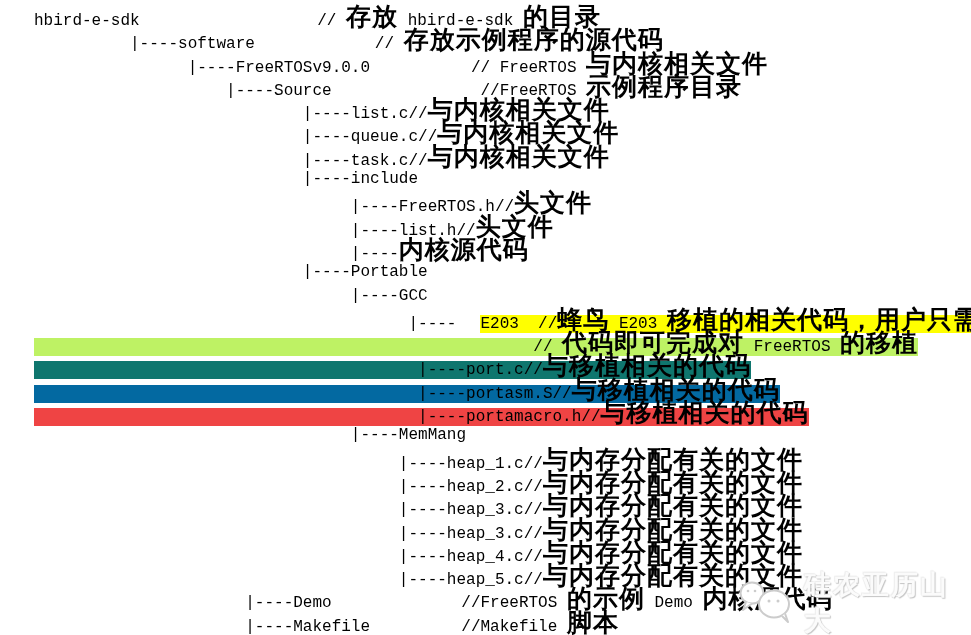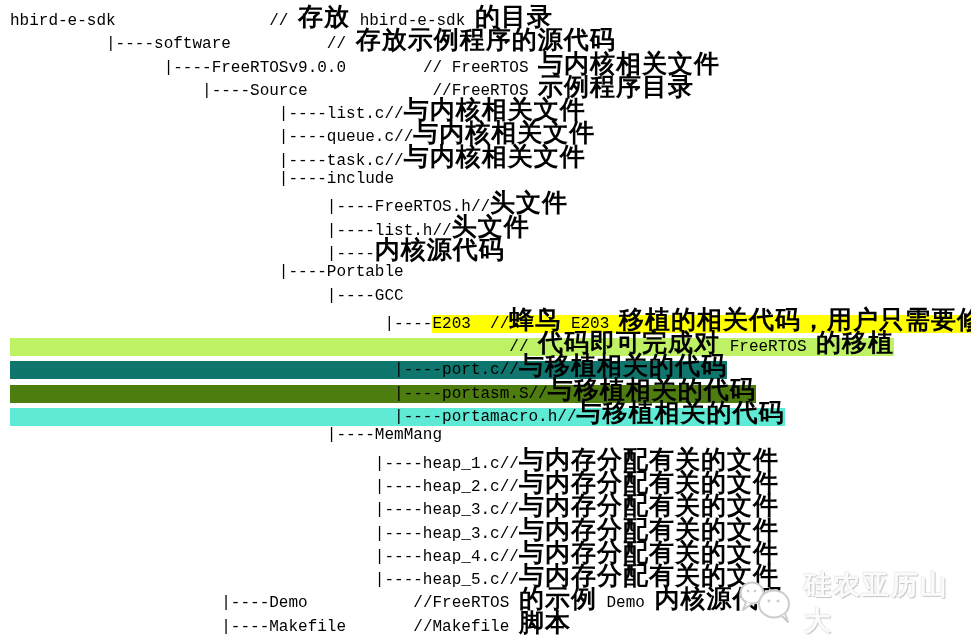--- a/index.html
+++ b/index.html
@@ -11,21 +11,21 @@
     font-family: "Liberation Mono", "DejaVu Sans Mono", monospace;
   }
   .tree {
     position: absolute;
     left: 10px; top: 5px;
     font-size: 16px;
     line-height: 23.3px;
     color: #000000;
   }
   .line { white-space: pre; height: 23.3px; }
-  .seg { white-space: pre; }
+  .seg { white-space: pre; margin-left: 24px; }
   .hl { }
   .cjk {
     font-family: "DejaVu Sans", "Liberation Sans", sans-serif;
     font-weight: bold;
     font-size: 25px;
     letter-spacing: 1px;
   }
   .watermark {
     position: absolute;
     left: 738px; top: 567px;
@@ -56,22 +56,22 @@
     <div class="line"><span class="seg">                            |----task.c//<span class="cjk">与内核相关文件</span></span></div>
     <div class="line"><span class="seg">                            |----include</span></div>
     <div class="line"><span class="seg">                                 |----FreeRTOS.h//<span class="cjk">头文件</span></span></div>
     <div class="line"><span class="seg">                                 |----list.h//<span class="cjk">头文件</span></span></div>
     <div class="line"><span class="seg">                                 |----<span class="cjk">内核源代码</span></span></div>
     <div class="line"><span class="seg">                            |----Portable</span></div>
     <div class="line"><span class="seg">                                 |----GCC</span></div>
     <div class="line"><span class="seg">                                       |----</span><span class="seg hl" style="background: rgb(255, 255, 0);">E203  //<span class="cjk">蜂鸟</span> E203 <span class="cjk">移植的相关代码，用户只需要修改此处三个</span></span></div>
     <div class="line"><span class="seg hl" style="background: #bef264;">                                                    // <span class="cjk">代码即可完成对</span> FreeRTOS <span class="cjk">的移植</span></span></div>
     <div class="line"><span class="seg hl" style="background: #0f766e;">                                        |----port.c//<span class="cjk">与移植相关的代码</span></span></div>
-    <div class="line"><span class="seg hl" style="background: #4d7c0f;">                                        |----portasm.S//<span class="cjk">与移植相关的代码</span></span></div>
-    <div class="line"><span class="seg hl" style="background: #5eead4;">                                        |----portamacro.h//<span class="cjk">与移植相关的代码</span></span></div>
+    <div class="line"><span class="seg hl" style="background: #0369a1;">                                        |----portasm.S//<span class="cjk">与移植相关的代码</span></span></div>
+    <div class="line"><span class="seg hl" style="background: #ef4444;">                                        |----portamacro.h//<span class="cjk">与移植相关的代码</span></span></div>
     <div class="line"><span class="seg">                                 |----MemMang</span></div>
     <div class="line"><span class="seg">                                      |----heap_1.c//<span class="cjk">与内存分配有关的文件</span></span></div>
     <div class="line"><span class="seg">                                      |----heap_2.c//<span class="cjk">与内存分配有关的文件</span></span></div>
     <div class="line"><span class="seg">                                      |----heap_3.c//<span class="cjk">与内存分配有关的文件</span></span></div>
     <div class="line"><span class="seg">                                      |----heap_3.c//<span class="cjk">与内存分配有关的文件</span></span></div>
     <div class="line"><span class="seg">                                      |----heap_4.c//<span class="cjk">与内存分配有关的文件</span></span></div>
     <div class="line"><span class="seg">                                      |----heap_5.c//<span class="cjk">与内存分配有关的文件</span></span></div>
     <div class="line"><span class="seg">                      |----Demo</span><span class="seg">           //FreeRTOS <span class="cjk">的示例</span> Demo <span class="cjk">内核源代码</span></span></div>
     <div class="line"><span class="seg">                      |----Makefile</span><span class="seg">       //Makefile <span class="cjk">脚本</span></span></div>
   </div>

